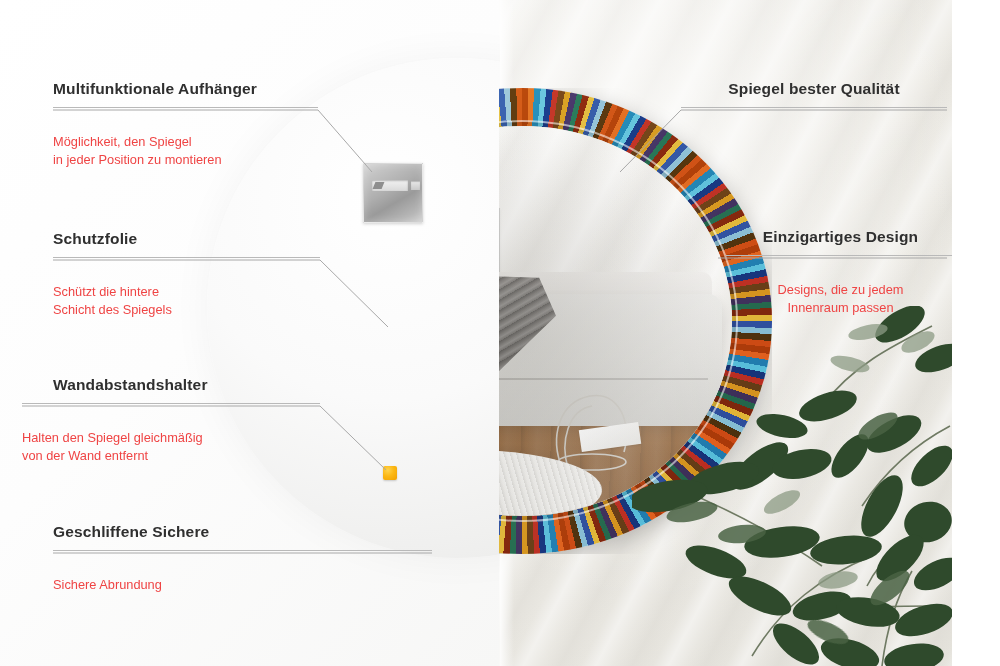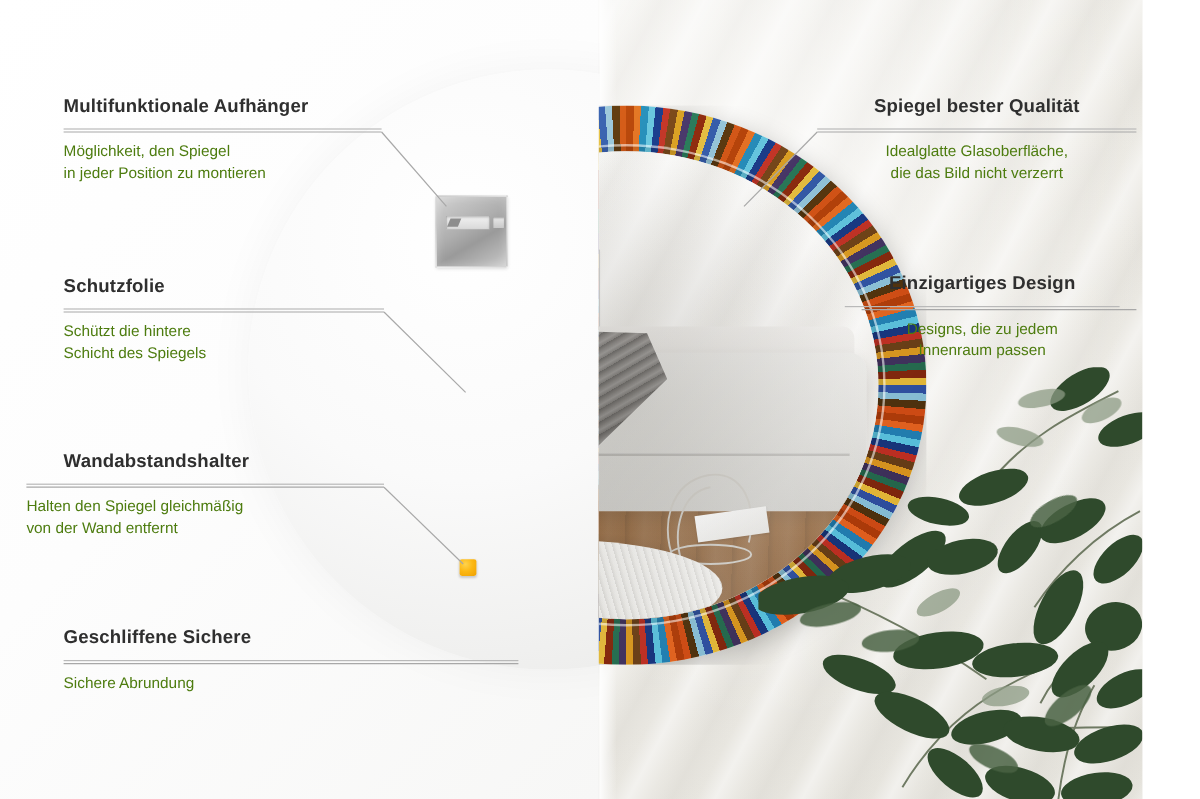--- a/index.html
+++ b/index.html
@@ -211,21 +211,21 @@
   .plant { position:absolute; right:0; bottom:0; width:320px; height:360px; pointer-events:none; }
 
   
   .callout { position:absolute; }
   .c-title {
     font-size:15.5px; font-weight:bold; color:#2f2f2f; letter-spacing:.15px;
     white-space:nowrap;
   }
   .c-rule { height:1px; background:#b9b9b9; margin-top:9px; }
   .c-desc {
-    margin-top:9px; font-size:12.8px; line-height:17.5px; color:#4d7c0f; white-space:pre-line;
+    margin-top:25px; font-size:12.8px; line-height:17.5px; color:#ef4444; white-space:pre-line;
   }
   .right .c-title, .right .c-desc { text-align:center; }
 
   .leader { position:absolute; overflow:visible; pointer-events:none; }
   .leader line { stroke:#a8a8a8; stroke-width:1; }
 </style>
 </head>
 <body>
 
 <div id="stage">
@@ -381,24 +381,22 @@
 
   <div class="callout left" style="left:53px; top:523px; width:379px;">
     <div class="c-title">Geschliffene Sichere</div>
     <div class="c-rule"></div>
     <div class="c-desc">Sichere Abrundung</div>
   </div>
 
   <div class="callout right" style="left:681px; top:80px; width:266px;">
     <div class="c-title">Spiegel bester Qualität</div>
     <div class="c-rule"></div>
-    <div class="c-desc">Idealglatte Glasoberfläche,
-die das Bild nicht verzerrt</div>
-  </div>
-
-  <div class="callout right" style="left:704px; top:228px; width:229px;">
+  </div>
+
+  <div class="callout right" style="left:726px; top:228px; width:229px;">
     <div class="c-title">Einzigartiges Design</div>
     <div class="c-rule"></div>
     <div class="c-desc">Designs, die zu jedem
 Innenraum passen</div>
   </div>
 
 </div>
 
 </body></html>

